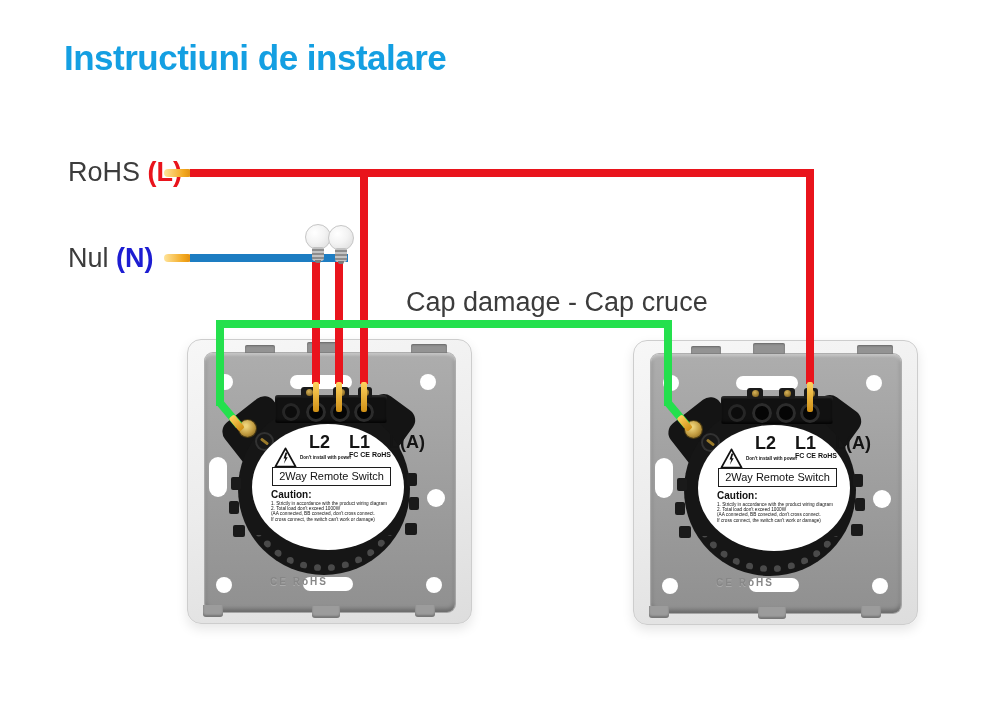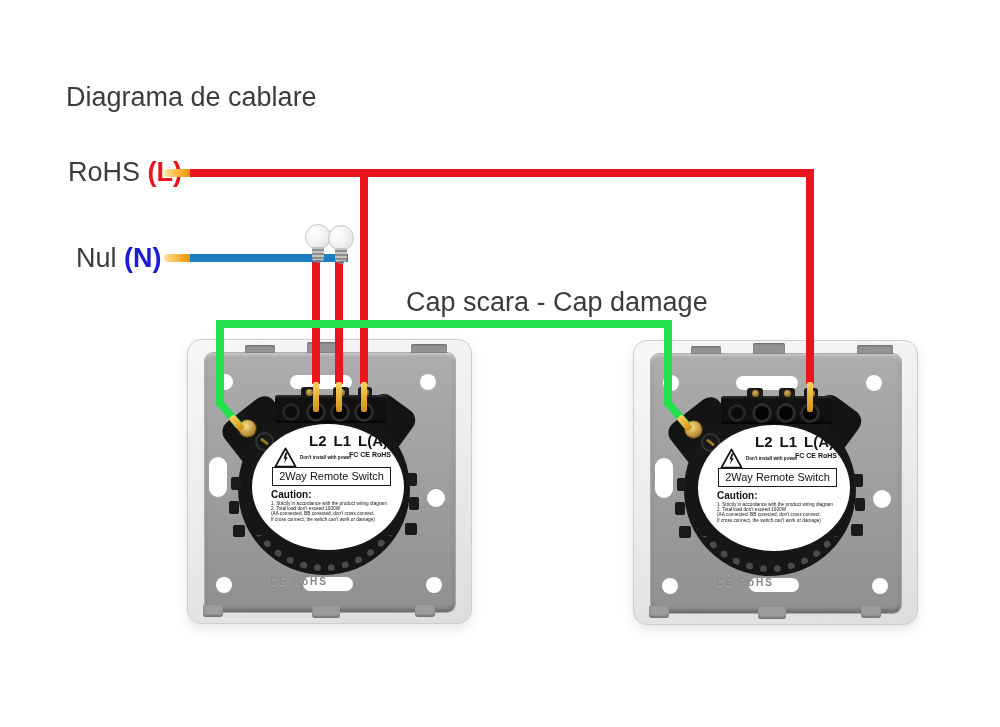--- a/index.html
+++ b/index.html
@@ -57,39 +57,39 @@
   .term{position:absolute;width:20px;height:20px;border-radius:50%;background:#050505;
     box-shadow:inset 0 0 0 3px #2c2c2c;}
   .screw-brass{position:absolute;left:52px;top:81px;width:17px;height:17px;border-radius:50%;
     background:radial-gradient(circle at 40% 35%,#ecd27a 10%,#c09a3f 55%,#6e5214 100%);
     box-shadow:0 0 0 1px #4a3a10;}
   .screw-dark{position:absolute;left:68px;top:93px;width:19px;height:19px;border-radius:50%;background:#181818;
     box-shadow:inset 0 0 0 2px #323232;}
   .screw-dark i{position:absolute;left:50%;top:50%;width:9px;height:3px;margin:-1.5px 0 0 -4.5px;display:block;
     background:#9a7a2a;transform:rotate(38deg);border-radius:1px;}
   .label{position:absolute;left:65px;top:85px;width:152px;height:126px;border-radius:50%;background:#fff;}
-  .terms{position:absolute;left:122px;top:93px;display:flex;gap:7px;font-size:15px;font-weight:700;color:#141414;}
+  .terms{position:absolute;left:122px;top:93px;display:flex;gap:19px;font-size:18px;font-weight:700;color:#141414;}
   .warnsvg{position:absolute;left:87px;top:108px;}
   .warntxt{position:absolute;left:113px;top:116px;font-size:4.6px;font-weight:700;color:#111;white-space:nowrap;}
   .certs{position:absolute;left:162px;top:112px;font-size:7px;font-weight:700;color:#111;white-space:nowrap;}
   .pbox{position:absolute;left:85px;top:128px;width:119px;height:19px;border:1px solid #1c1c1c;
     box-sizing:border-box;text-align:center;line-height:17px;font-size:11px;color:#111;}
   .cauthead{position:absolute;left:84px;top:150px;font-size:10px;font-weight:700;color:#111;}
   .cautlines{position:absolute;left:84px;top:162px;width:128px;font-size:4.7px;line-height:5.2px;color:#111;}
 </style>
 </head>
 <body>
 
 <div class="canvas">
 
-  <div class="a subtitle" style="left:66px;top:82px;">Diagrama de cablare</div>
+  <div class="a title" style="left:64px;top:38px;">Instructiuni de instalare</div>
 
   <div class="a wirelabel" style="left:68px;top:157px;"><span>RoHS</span>&nbsp;<span class="sym-l">(L)</span></div>
-  <div class="a wirelabel" style="left:76px;top:243px;"><span>Nul</span>&nbsp;<span class="sym-n">(N)</span></div>
-  <div class="a wirelabel" style="left:406px;top:287px;z-index:4;">Cap scara - Cap damage</div>
+  <div class="a wirelabel" style="left:68px;top:243px;"><span>Nul</span>&nbsp;<span class="sym-n">(N)</span></div>
+  <div class="a wirelabel" style="left:406px;top:287px;z-index:4;">Cap damage - Cap cruce</div>
 
   <div class="sw" style="left:187px;top:339px;">
     <div class="sw-frame"></div>
     <div class="notch" style="left:58px;top:6px;width:30px;height:11px;"></div>
     <div class="notch" style="left:120px;top:3px;width:32px;height:12px;"></div>
     <div class="notch" style="left:224px;top:5px;width:36px;height:12px;"></div>
     <div class="sw-plate"></div>
     <div class="holew" style="left:30px;top:35px;width:16px;height:16px;"></div>
     <div class="holew" style="left:233px;top:35px;width:16px;height:16px;"></div>
     <div class="holew" style="left:29px;top:238px;width:16px;height:16px;"></div>

